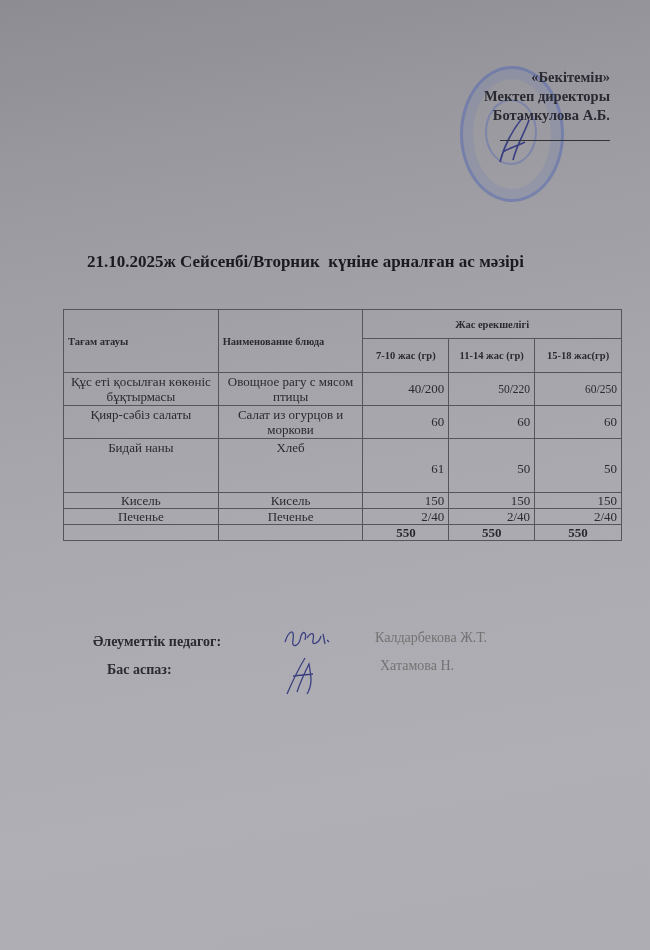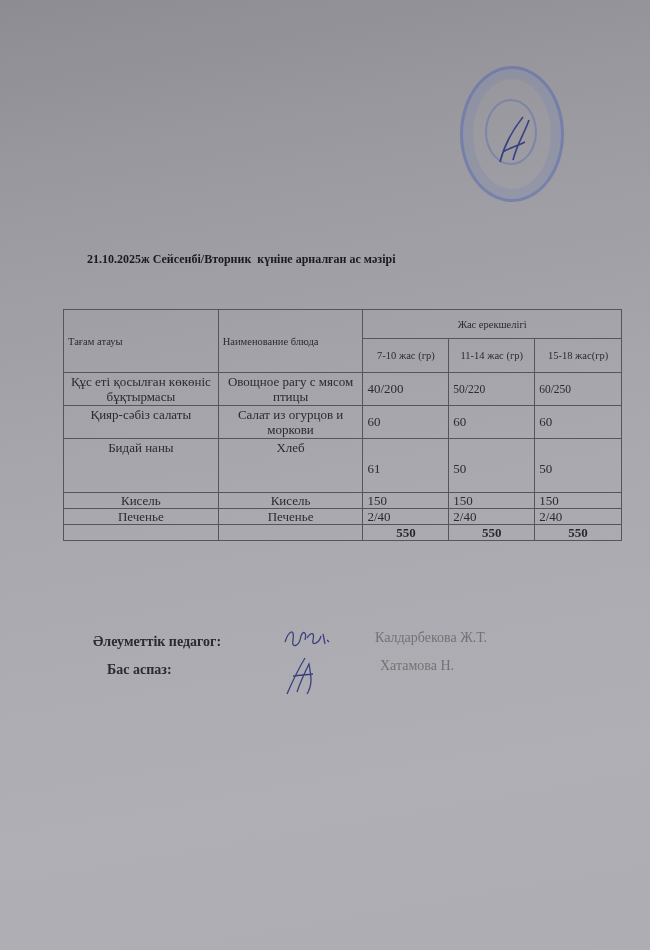--- a/index.html
+++ b/index.html
@@ -58,48 +58,48 @@
   .director-sig {
     position: absolute;
     left: 495px;
     top: 112px;
   }
   .title {
     position: absolute;
     left: 87px;
     top: 252px;
     font-weight: bold;
-    font-size: 12px;
+    font-size: 17px;
     white-space: pre;
     color: #1a1a20;
   }
   table.menu {
     position: absolute;
     left: 63px;
     top: 309px;
     width: 559px;
     border-collapse: collapse;
     font-size: 13px;
     color: #2a2a30;
   }
   table.menu td, table.menu th {
     border: 1px solid #55555c;
     padding: 1px 4px;
     vertical-align: middle;
   }
   table.menu th {
-    font-weight: normal;
+    font-weight: bold;
     font-size: 10.5px;
     color: #2a2a30;
   }
   th.left-h { text-align: left; height: 60px; }
   th.group-h { text-align: center; height: 26px; vertical-align: top; padding-top: 3px; }
   th.age-h { line-height: 13px; height: 30px; }
   td.name { text-align: center; line-height: 15px; }
-  td.num { text-align: left; font-size: 13px; }
+  td.num { text-align: right; font-size: 13px; }
   td.small { font-size: 11.5px; }
   td.total { font-weight: bold; text-align: center; }
   tr.r-tall td { height: 30px; }
   tr.r-bread td { height: 44px; vertical-align: top; }
   tr.r-bread td.num { vertical-align: middle; padding-top: 8px; }
   tr.r-short td { height: 13px; line-height: 13px; margin-top: 12px; }
   .signatures {
     position: absolute;
     left: 93px;
     top: 632px;
@@ -123,20 +123,26 @@
 </head>
 <body>
 
 <div class="page">
 
   <div class="stamp"></div>
   <svg class="director-sig" width="40" height="55" viewBox="0 0 40 55">
     <path d="M5 50 C10 30, 20 15, 28 5 M18 48 C22 32, 30 20, 34 8 M8 40 C14 36, 22 34, 30 30" stroke="#3a3f80" stroke-width="1.6" fill="none"></path>
   </svg>
 
+  <div class="approval">
+    <div>«Бекітемін»</div>
+    <div>Мектеп директоры</div>
+    <div>Ботамкулова А.Б.</div>
+    <div class="sig-line"></div>
+  </div>
 
   <div class="title">21.10.2025ж Сейсенбі/Вторник  күніне арналған ас мәзірі</div>
 
   <table class="menu">
     <colgroup>
       <col style="width:155px">
       <col style="width:145px">
       <col style="width:86px">
       <col style="width:86px">
       <col style="width:87px">

